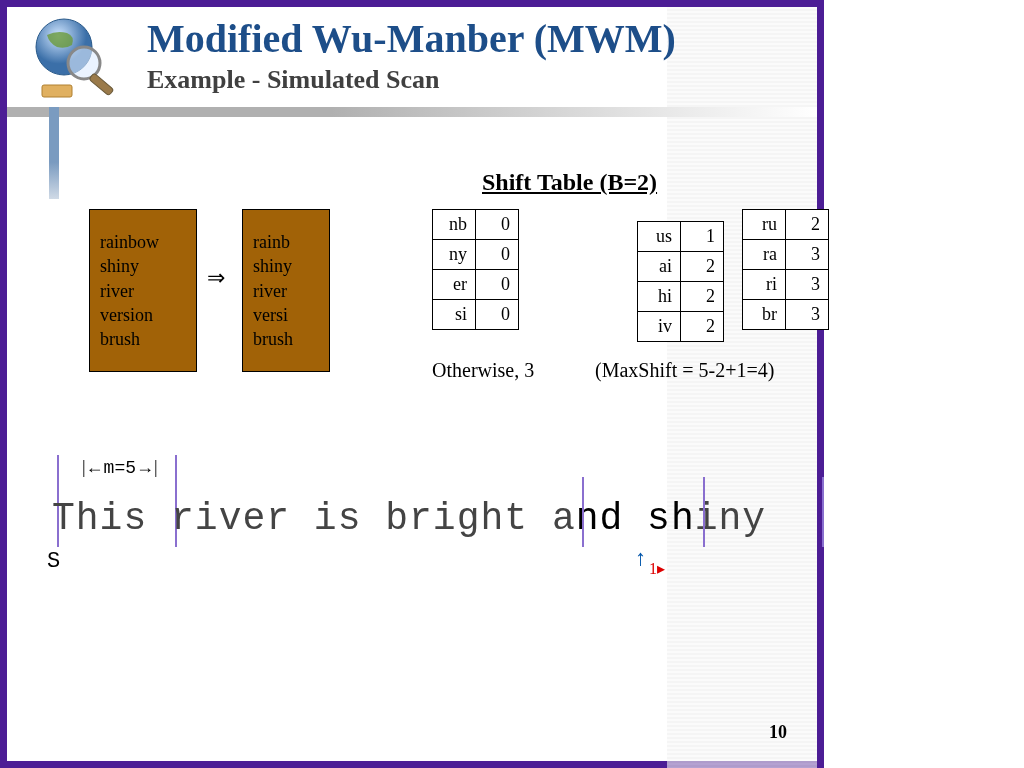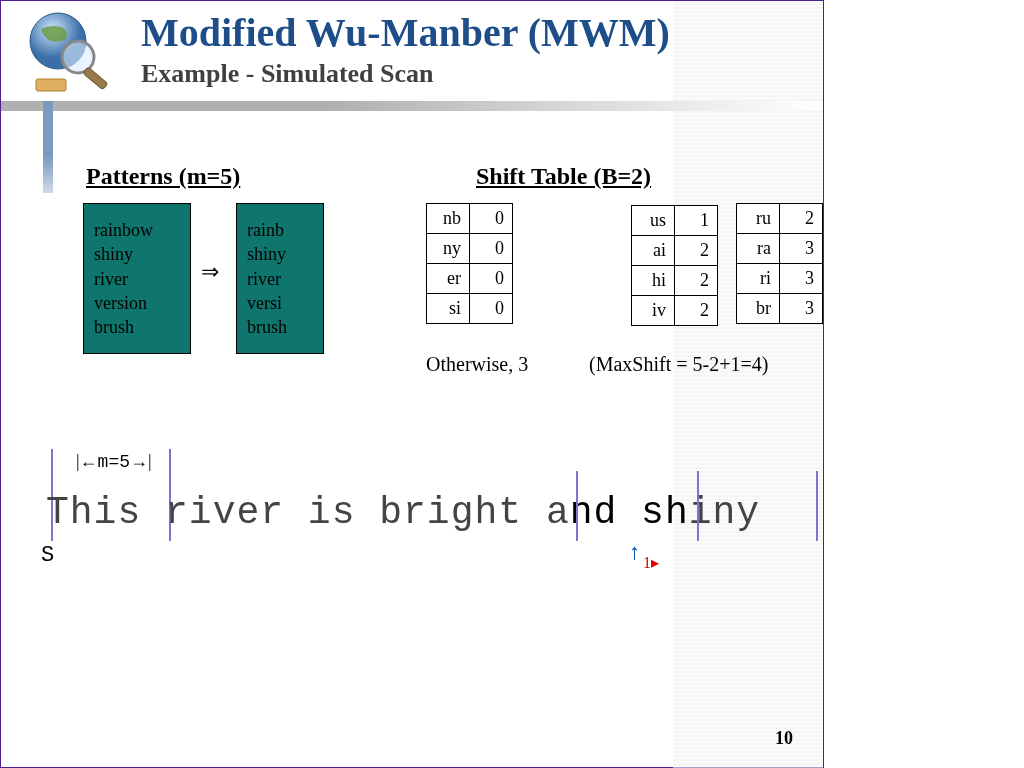--- a/index.html
+++ b/index.html
@@ -1,34 +1,34 @@
 <!DOCTYPE html>
 <html><head>
 <meta charset="utf-8">
 <style>
   html,body{margin:0;padding:0;width:1024px;height:768px;font-family:"Times New Roman",serif;background:#fff;overflow:hidden}
-  .slide{position:relative;width:824px;height:768px;box-sizing:border-box;border:1px solid #4c1d95}
+  .slide{position:relative;width:824px;height:768px;box-sizing:border-box;border:7px solid #4c1d95}
   .binary-bg{position:absolute;top:0;right:0;width:150px;height:768px;background:repeating-linear-gradient(0deg,#f0f0f0 0,#f0f0f0 2px,#fafafa 2px,#fafafa 4px),linear-gradient(90deg,rgba(255,255,255,1) 0%,rgba(230,230,230,0.8) 100%);opacity:.6}
   .icon-area{position:absolute;left:15px;top:8px;width:100px;height:90px}
   .title{position:absolute;left:140px;top:8px;font-size:40px;font-weight:bold;color:#1d4e89}
   .subtitle{position:absolute;left:140px;top:58px;font-size:26px;font-weight:bold;color:#404040}
   .hrule{position:absolute;left:0;top:100px;width:100%;height:10px;background:linear-gradient(90deg,#b0b0b0 0%,#b0b0b0 40%,#e6e6e6 80%,#fff 100%)}
   .vrule{position:absolute;left:42px;top:100px;width:10px;height:92px;background:linear-gradient(180deg,#7a9bc0 0%,#7a9bc0 60%,#d0dae6 100%)}
   .sect{position:absolute;font-size:24px;font-weight:bold;text-decoration:underline}
   #patterns-h{left:85px;top:162px}
   #shift-h{left:475px;top:162px}
-  .box{position:absolute;border:1px solid #000;background:#0f766e;padding:14px 10px;font-size:18px;line-height:1.35}
+  .box{position:absolute;border:1px solid #000;background:#a16207;padding:20px 10px;font-size:18px;line-height:1.35}
   #pbox1{left:82px;top:202px;width:86px}
   #pbox2{left:235px;top:202px;width:66px}
   .arrow-rt{position:absolute;left:200px;top:258px;font-size:22px}
   .stbl{position:absolute;border-collapse:collapse;font-size:18px;background:#fff}
   .stbl td{border:1px solid #000;padding:4px 8px;text-align:right;min-width:26px}
   #t1{left:425px;top:202px}
   #t2{left:528px;top:202px}
-  #t3{left:630px;top:204px}
+  #t3{left:630px;top:214px}
   #t4{left:735px;top:202px}
   .caption{position:absolute;font-size:20px}
   #cap1{left:425px;top:352px}
   #cap2{left:588px;top:352px}
   .scanline{position:absolute;left:45px;top:490px;font-family:"Courier New",monospace;font-size:38px;letter-spacing:1px;color:#444}
   .scanline .hl{color:#000000}
   .mlabel{position:absolute;left:75px;top:450px;font-family:"Courier New",monospace;font-size:18px}
   .mlabel .arrL,.mlabel .arrR{font-family:serif}
   .vbar{position:absolute;width:2px;background:#8a6fcf}
   .s-mark{position:absolute;left:40px;top:542px;font-family:"Courier New",monospace;font-size:22px}
@@ -54,21 +54,20 @@
       <rect x="72" y="58" width="26" height="8" rx="3" transform="rotate(40 72 58)" fill="#9a7a4a" stroke="#6a5a3a"></rect>
       <rect x="20" y="70" width="30" height="12" rx="2" fill="#e0b060" stroke="#b08030"></rect>
     </svg>
   </div>
 
   <div class="title">Modified Wu-Manber (MWM)</div>
   <div class="subtitle">Example - Simulated Scan</div>
   <div class="hrule"></div>
   <div class="vrule"></div>
 
-  <div id="patterns-h" class="sect">Patterns (m=5)</div>
   <div id="shift-h" class="sect">Shift Table (B=2)</div>
 
   <div id="pbox1" class="box">
     <div>rainbow</div>
     <div>shiny</div>
     <div>river</div>
     <div>version</div>
     <div>brush</div>
   </div>
   <div class="arrow-rt">⇒</div>

